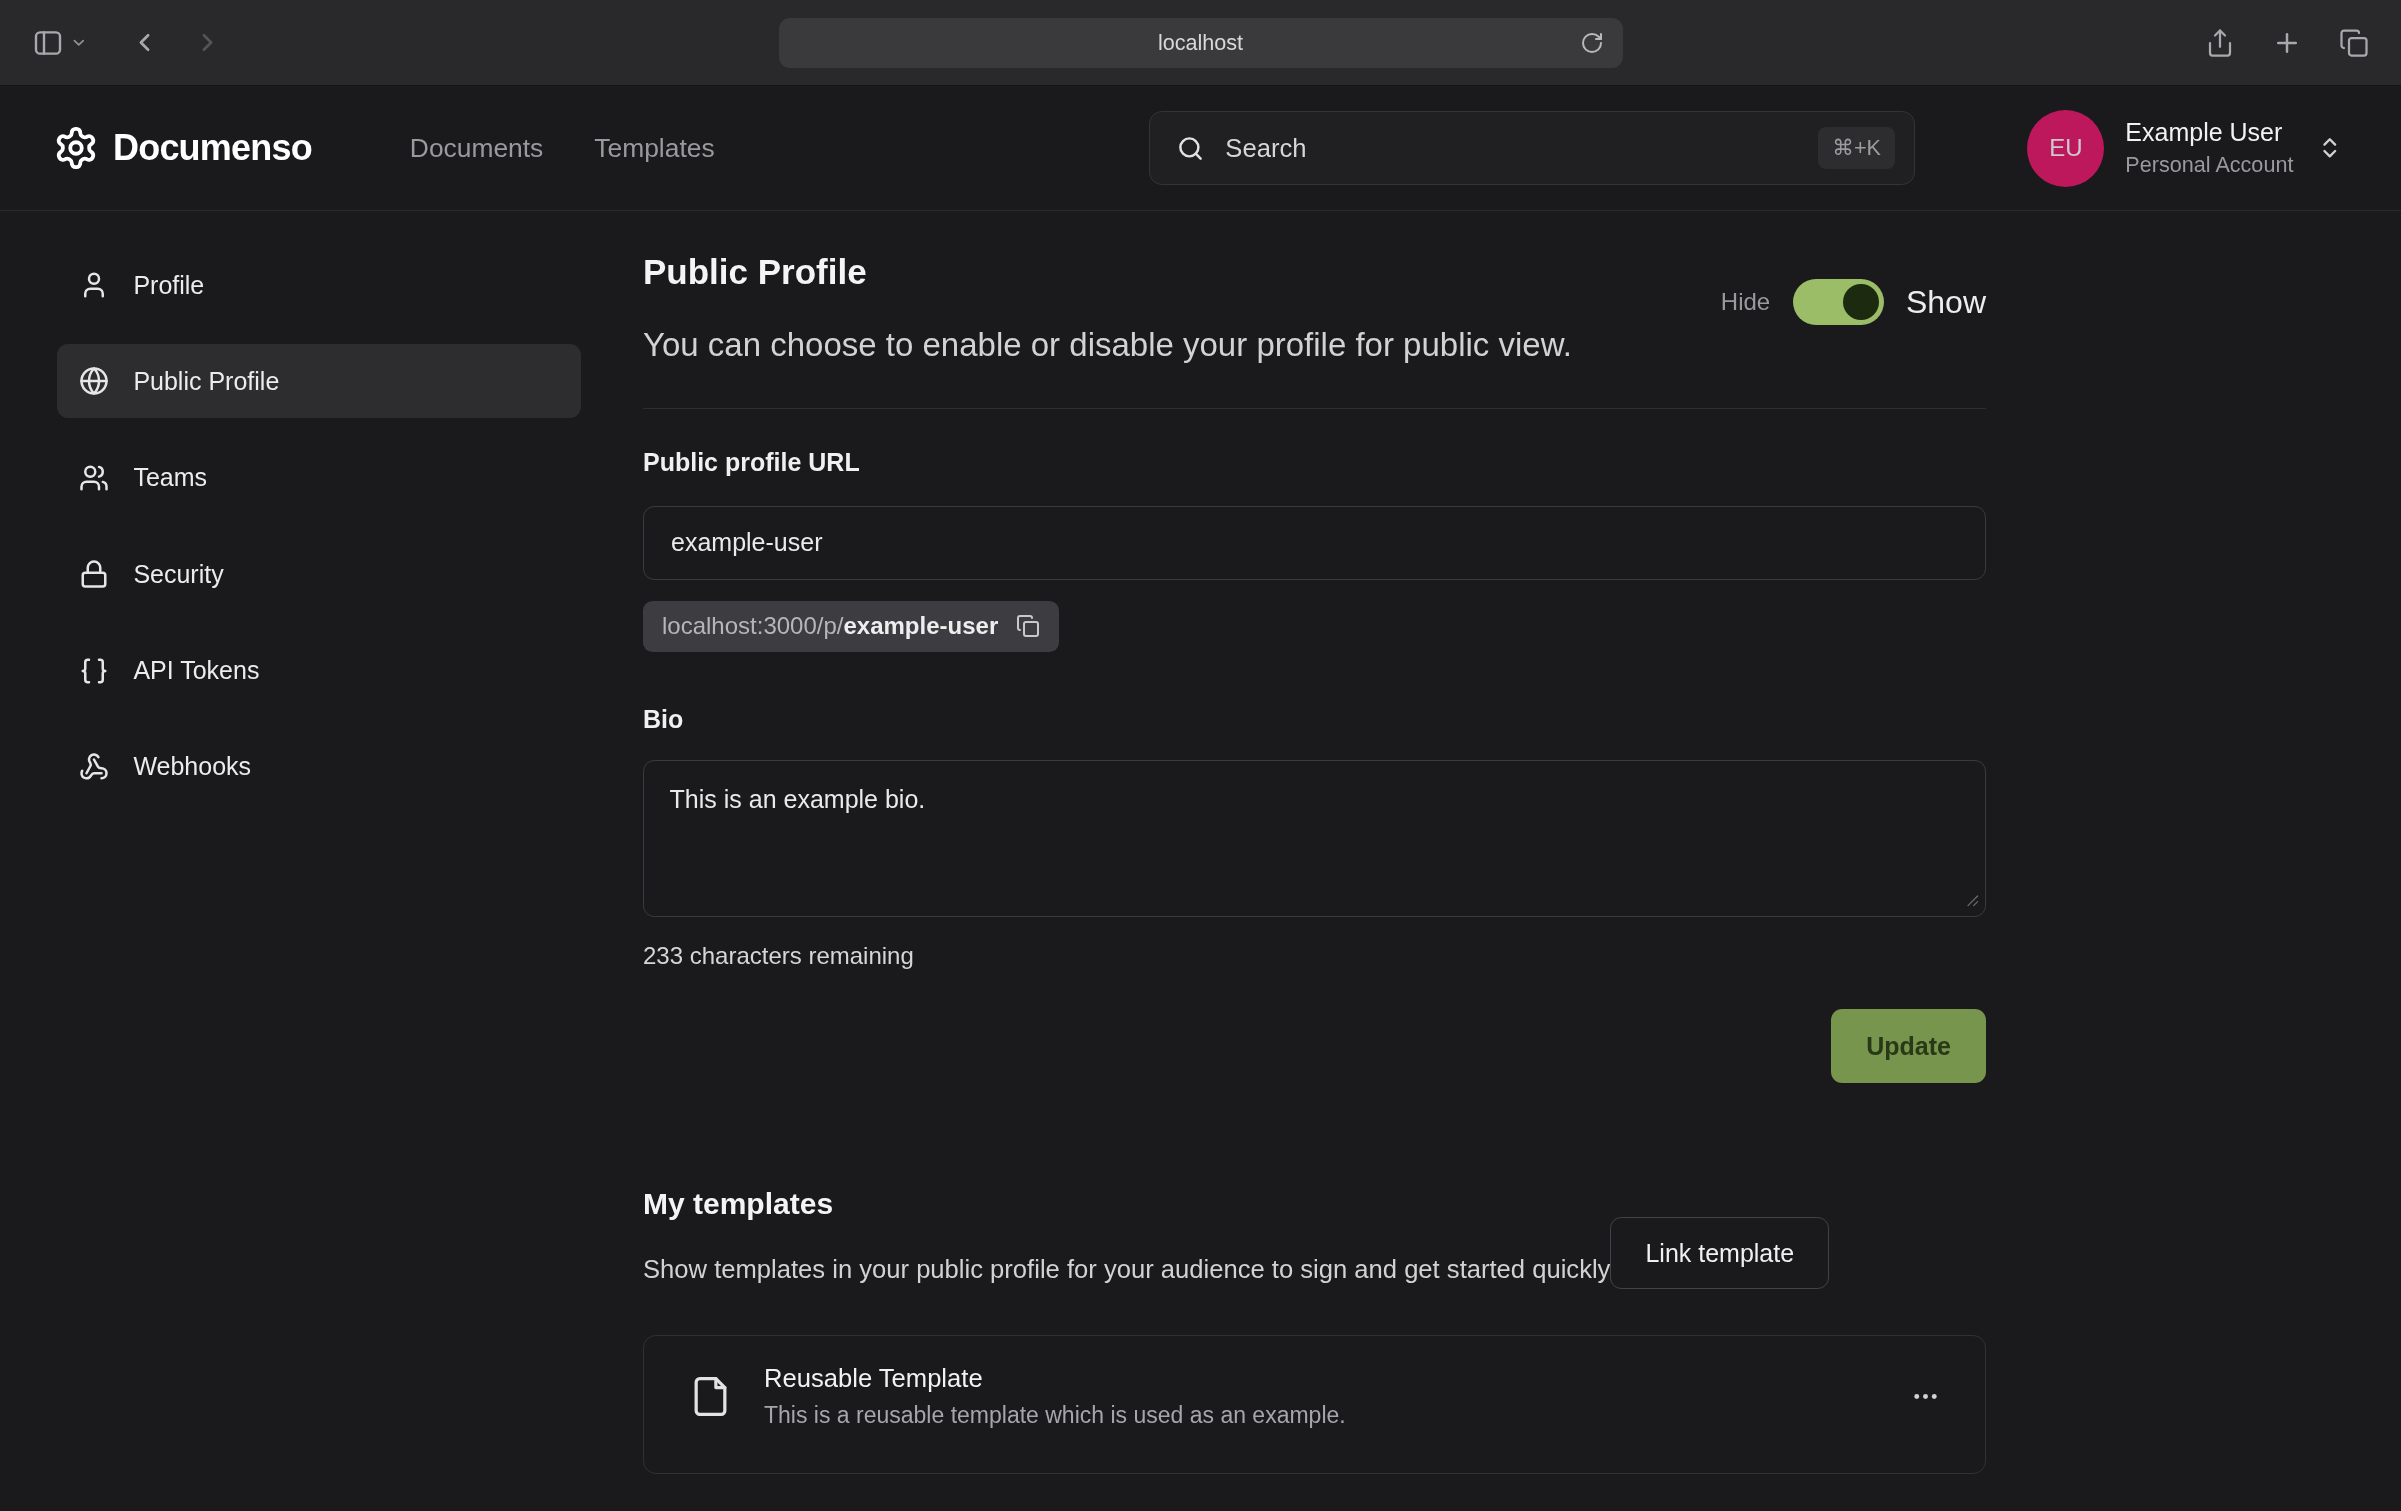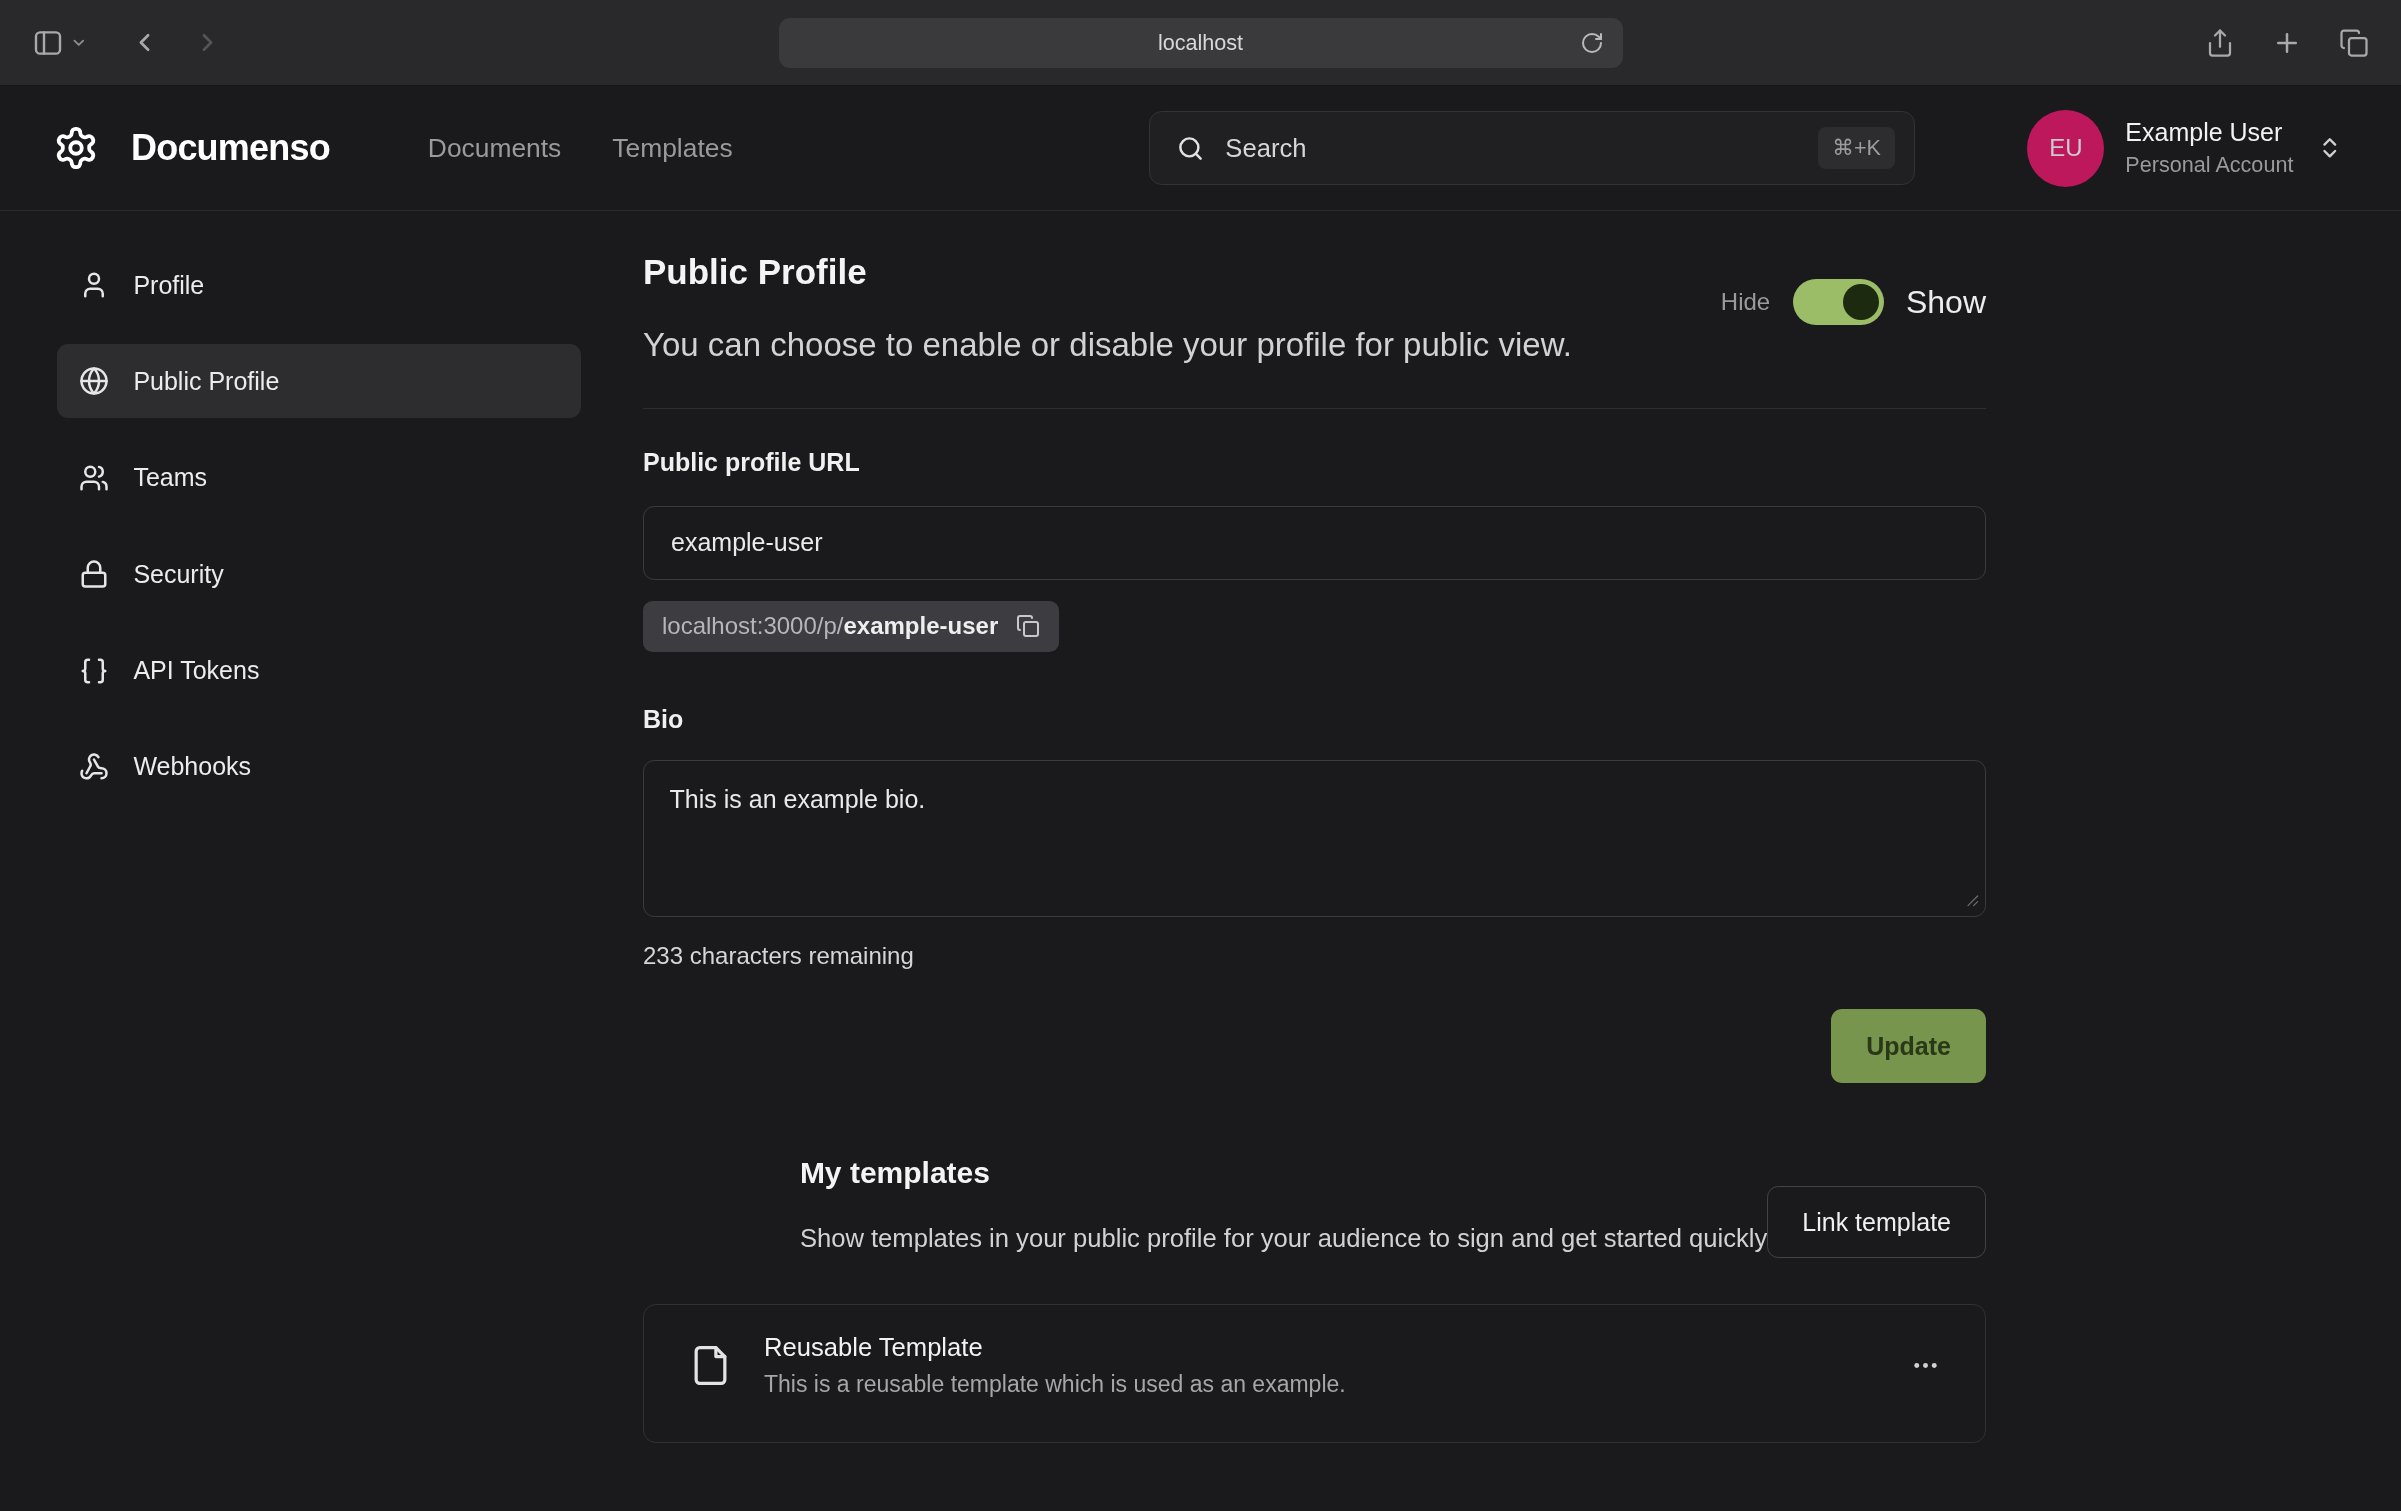--- a/index.html
+++ b/index.html
@@ -19,21 +19,21 @@
   .cbtn.dim { color:#545458; }
   .chev-sm { margin-left:6.4px; color:#8e8e92; }
   .nav-back { margin-left:42px; }
   .nav-fwd { margin-left:34px; }
   .chrome-url { width:844px; height:50px; background:#3a3a3d; border-radius:11.2px; position:relative;
     display:flex; align-items:center; justify-content:center; font-size:21.6px; color:#d8d8da; cursor:text; }
   .reload { position:absolute; right:19px; top:50%; transform:translateY(-50%); color:#b9b9bc; }
 
   
   .appheader { height:125px; display:flex; align-items:center; padding:0 58px 0 53px; border-bottom:0.8px solid #2a2a2d; }
-  .brand { display:flex; align-items:center; gap:32px; color:#ffffff; cursor:pointer; }
+  .brand { display:flex; align-items:center; gap:14px; color:#ffffff; cursor:pointer; }
   .brand-name { font-size:36px; font-weight:700; letter-spacing:-0.8px; }
   .nav { display:flex; gap:51px; margin-left:98px; }
   .nav-item { font-size:26.4px; color:#9a9a9e; background:none; border:none; cursor:pointer; font-family:inherit; }
   .searchbar { margin-left:auto; width:766px; height:74px; border:0.8px solid #333336; background:#202022; border-radius:12.8px;
     display:flex; align-items:center; padding:0 19px 0 27px; gap:21px; cursor:text; }
   .searchbar .mag { color:#e2e2e4; }
   .search-text { flex:1; font-size:25.6px; color:#d6d6d8; }
   .kbd { background:#2d2d30; border-radius:8px; padding:8px 14.4px; font-size:21.6px; color:#9c9ca0; }
   .user { display:flex; align-items:center; margin-left:112px; cursor:pointer; }
   .avatar { width:77px; height:77px; border-radius:50%; background:#be185d; color:#cbcbcf;
@@ -78,21 +78,21 @@
   .bio-area { display:block; width:100%; height:157px; background:transparent; border:0.8px solid #3b3b3f; border-radius:11.2px;
     color:#eaeaea; font-size:25px; padding:21px 25.6px; resize:none; font-family:inherit; line-height:1.4; outline:none; }
   .resize-handle { position:absolute; right:6.4px; bottom:9.6px; color:#6b6b6f; cursor:nwse-resize; }
 
   .remaining { margin-top:25px; font-size:24px; color:#d6d6d8; }
 
   .update-row { display:flex; justify-content:flex-end; margin-top:39px; }
   .btn-update { height:74px; padding:0 35px; background:#78954e; color:#293816; border:none; border-radius:11.2px;
     font-size:25px; font-weight:700; font-family:inherit; cursor:pointer; }
 
-  .tmpl-head { display:flex; justify-content:flex-end; align-items:flex-start; margin-top:73px; }
+  .tmpl-head { display:flex; justify-content:flex-start; align-items:flex-start; margin-top:104px; }
   .tmpl-title { font-size:30px; font-weight:700; color:#f4f4f4; }
   .tmpl-desc { margin-top:27px; font-size:25.6px; color:#d2d2d4; line-height:42px; max-width:1040px; }
   .btn-link { height:72px; padding:0 34px; background:transparent; border:0.8px solid #434347; border-radius:11.2px;
     color:#f0f0f0; font-size:25px; font-family:inherit; margin-top:30px; white-space:nowrap; cursor:pointer; }
 
   .tmpl-card { margin-top:45px; border:0.8px solid #313134; border-radius:12.8px; height:139px;
     display:flex; align-items:center; padding:0 42px 16px 45px; }
   .tmpl-icon { color:#e3e3e5; }
   .tmpl-info { margin-left:32px; flex:1; }
   .tmpl-name { font-size:25.6px; color:#f2f2f2; }

